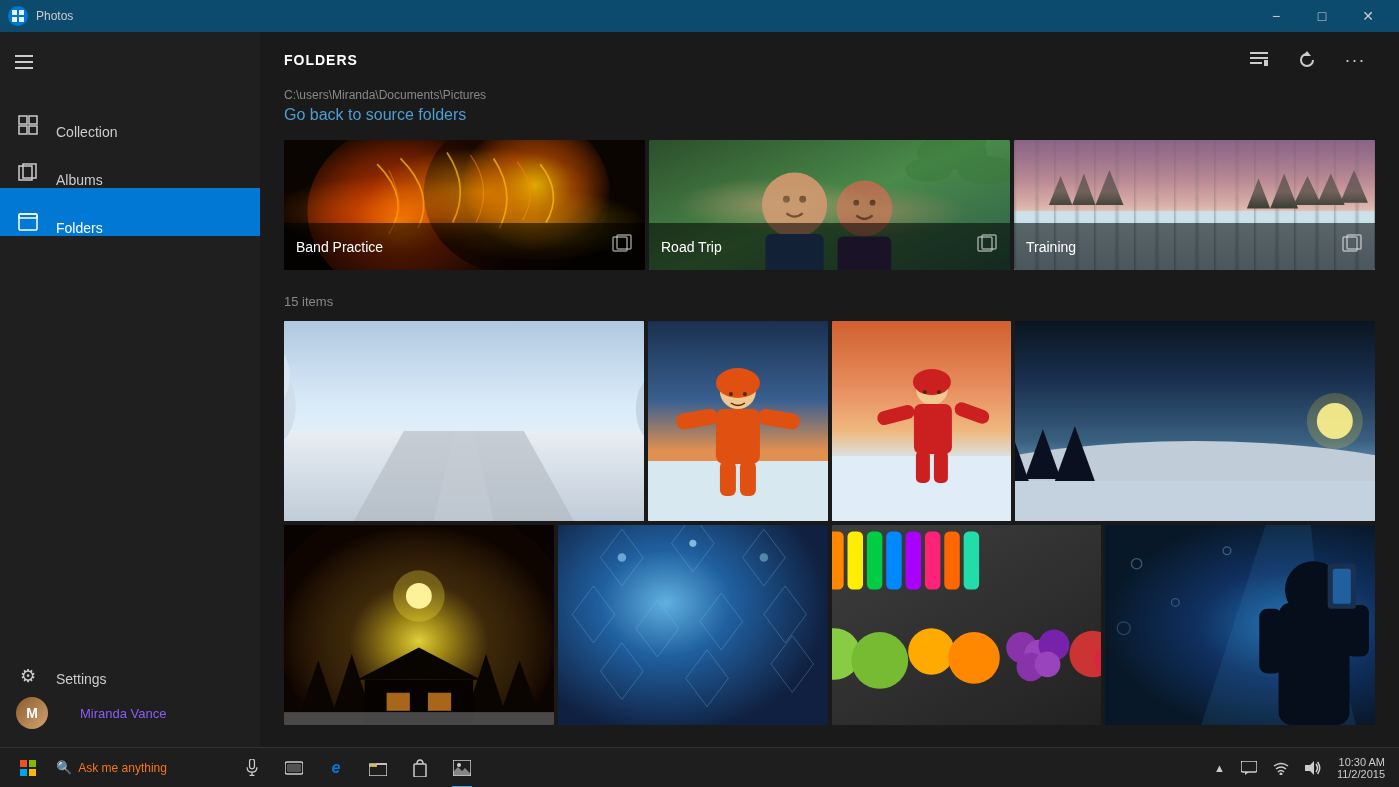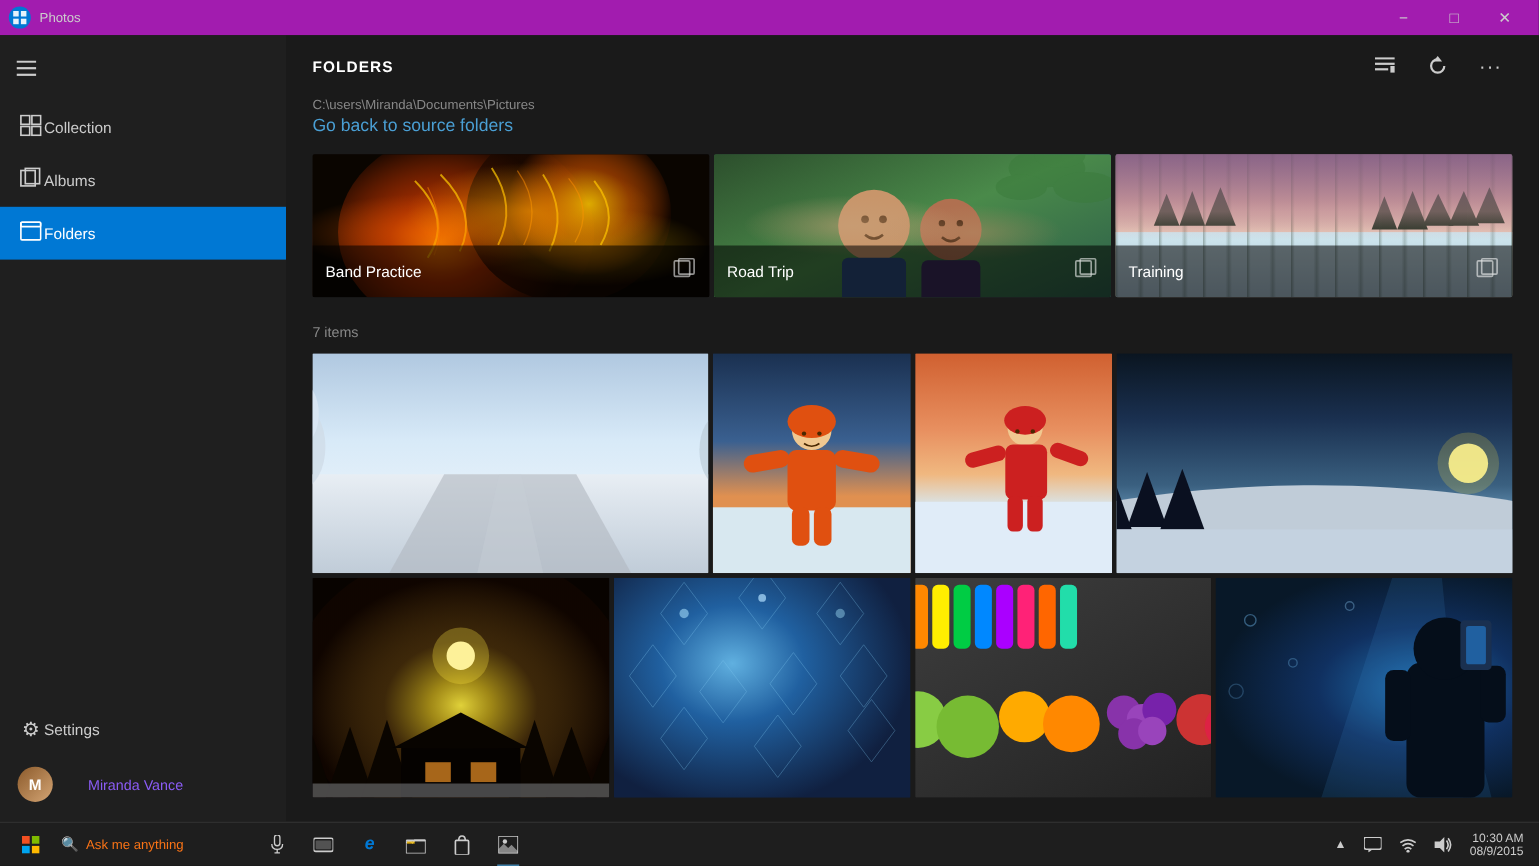--- a/index.html
+++ b/index.html
@@ -10,21 +10,21 @@
       font-family: 'Segoe UI', Arial, sans-serif;
       color: #fff;
       overflow: hidden;
       display: flex;
       flex-direction: column;
     }
 
     
     .title-bar {
       height: 32px;
-      background: #a21caf;
+      background: #0c4a6e;
       display: flex;
       align-items: center;
       justify-content: space-between;
       padding: 0 8px;
       flex-shrink: 0;
     }
     .title-bar-left {
       display: flex;
       align-items: center;
       gap: 8px;
@@ -85,22 +85,22 @@
       cursor: pointer;
       display: flex;
       align-items: center;
       justify-content: center;
       font-size: 16px;
       margin-bottom: 4px;
     }
     .nav-item {
       height: 48px;
       display: flex;
-      align-items: center;
-      gap: 0;
+      align-items: flex-end;
+      gap: 16px;
       padding: 0 16px;
       cursor: pointer;
       color: #ccc;
       font-size: 14px;
     }
     .nav-item.active { background: #0078d4; color: #fff; }
     .nav-item-icon {
       font-size: 18px;
       width: 24px;
       text-align: center;
@@ -626,21 +626,21 @@
               <svg width="22" height="22" viewBox="0 0 22 22">
                 <rect x="2" y="4" width="14" height="14" fill="none" stroke="rgba(255,255,255,0.7)" stroke-width="1.5" rx="1"></rect>
                 <rect x="6" y="2" width="14" height="14" fill="none" stroke="rgba(255,255,255,0.7)" stroke-width="1.5" rx="1"></rect>
               </svg>
             </span>
           </div>
         </div>
 
       </div>
 
-      <div class="items-count">7 items</div>
+      <div class="items-count">15 items</div>
 
       <div class="photo-grid-row">
 
         <div class="photo-cell wide">
           <svg width="100%" height="100%" viewBox="0 0 620 200" preserveAspectRatio="xMidYMid slice" style="position:absolute;top:0;left:0">
             <defs>
               <linearGradient id="sky-winter" x1="0" y1="0" x2="0" y2="1">
                 <stop offset="0%" stop-color="#b0c8e0"></stop>
                 <stop offset="40%" stop-color="#d8eaf8"></stop>
                 <stop offset="70%" stop-color="#e8f2fa"></stop>
@@ -988,16 +988,16 @@
     </div>
     <div class="taskbar-right-item">
       <svg width="16" height="14" viewBox="0 0 16 14">
         <polygon points="0,4 5,4 9,0 9,14 5,10 0,10" fill="#ccc"></polygon>
         <path d="M11 3 Q14 7 11 11" fill="none" stroke="#ccc" stroke-width="1.5"></path>
         <path d="M12.5 1 Q17 7 12.5 13" fill="none" stroke="#ccc" stroke-width="1.5"></path>
       </svg>
     </div>
     <div class="taskbar-time">
       <span>10:30 AM</span>
-      <span>08/9/2015</span>
+      <span>11/2/2015</span>
     </div>
   </div>
 </div>
 
 </body></html>

